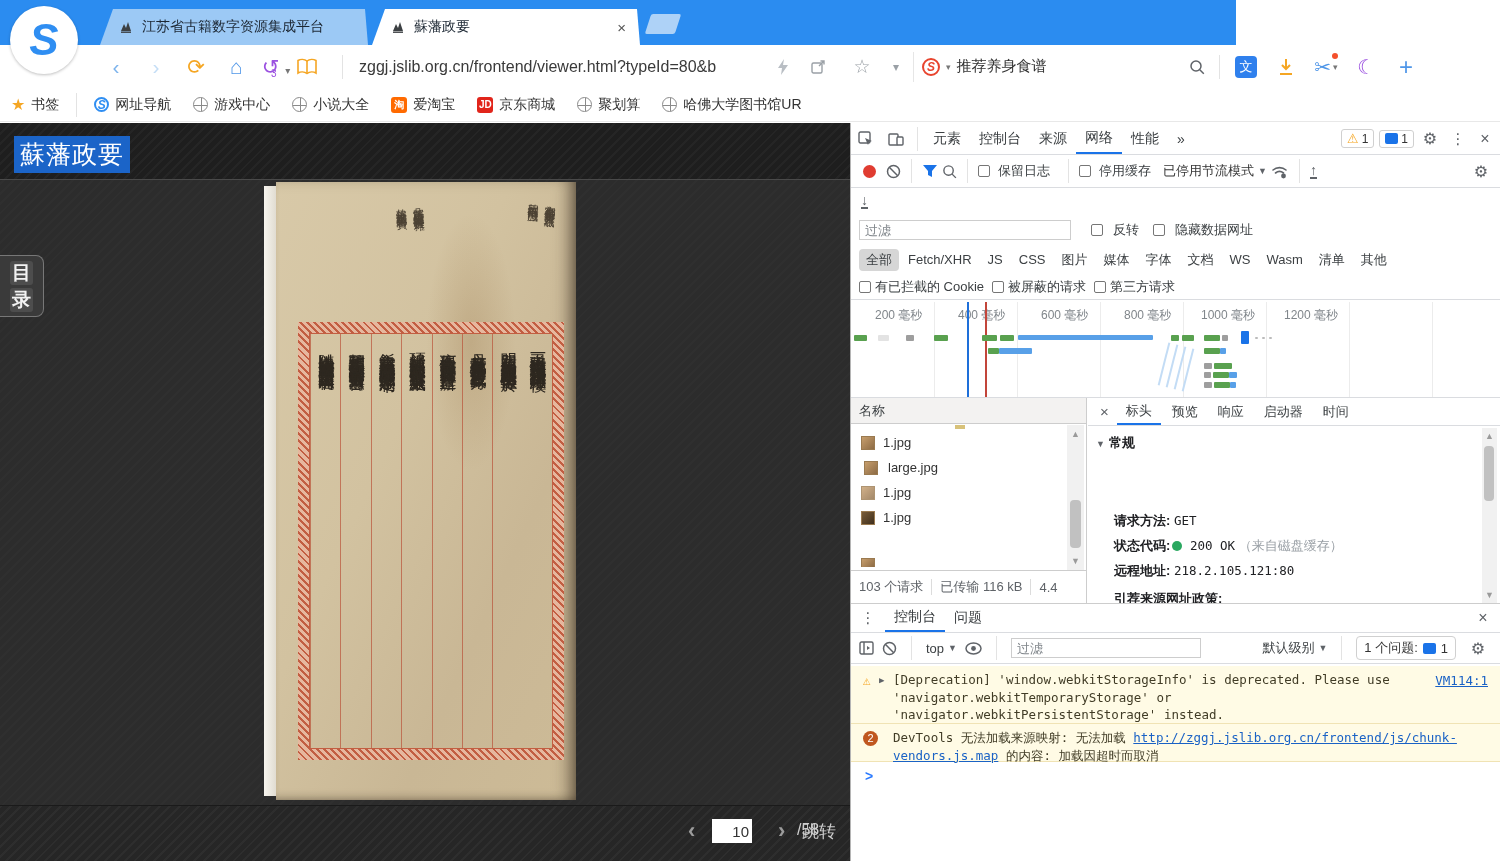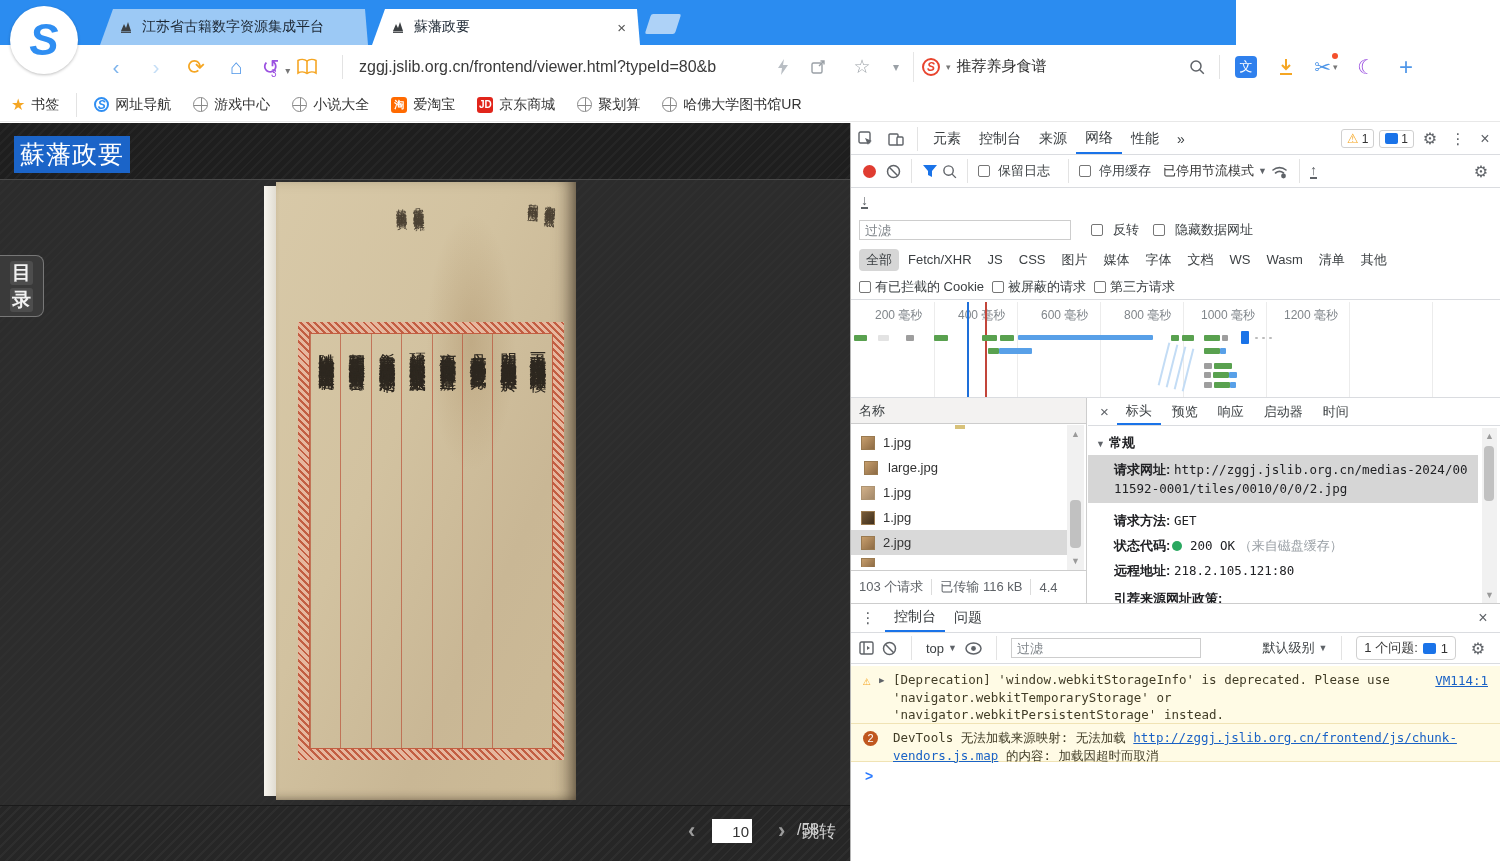--- a/index.html
+++ b/index.html
@@ -565,24 +565,20 @@
         <span>large.jpg</span>
       </div>
       <div class="abs req-row" style="top:82px">
         <span class="thumb" style="opacity:.8"></span>
         <span>1.jpg</span>
       </div>
       <div class="abs req-row" style="top:107px">
         <span class="thumb" style="background:linear-gradient(135deg,#7a5c38,#3f2f1d)"></span>
         <span>1.jpg</span>
       </div>
-      <div class="abs req-row sel" style="top:132px">
-        <span class="thumb"></span>
-        <span>2.jpg</span>
-      </div>
       <div class="abs" style="left:10px;top:160px;width:14px;height:9px;border:1px solid #9a7a50;border-bottom:none;background:linear-gradient(135deg,#c79e6c,#8d6b45)"></div>
       <div class="abs scrollbar" style="left:216px;top:27px;width:17px;height:145px">
         <div class="sb-arrow" style="margin-top:4px">▲</div>
         <div class="abs sb-thumb" style="left:3px;top:75px;width:11px;height:48px"></div>
         <div class="abs sb-arrow" style="bottom:4px">▼</div>
       </div>
       <div class="abs req-summary">
         <span>103 个请求</span>
         <span class="sum-sep"></span>
         <span>已传输 116 kB</span>
@@ -595,24 +591,20 @@
       <div class="hdr-tabs">
         <span class="icon-grey" style="font-size:15px;padding:0 6px">×</span>
         <span class="hdr-tab active">标头</span>
         <span class="hdr-tab">预览</span>
         <span class="hdr-tab">响应</span>
         <span class="hdr-tab">启动器</span>
         <span class="hdr-tab">时间</span>
       </div>
       <div class="abs gen-title">
         <span style="font-size:9px;color:#5f6368;margin-right:4px">▼</span><span>常规</span>
-      </div>
-      <div class="abs kv url-block">
-        <b>请求网址:</b>
-        <span class="mono">http://zggj.jslib.org.cn/medias-2024/0011592-0001/tiles/0010/0/0/2.jpg</span>
       </div>
       <div class="abs kv" style="left:26px;top:114px">
         <b>请求方法:</b>
         <span class="mono">GET</span>
       </div>
       <div class="abs kv" style="left:26px;top:139px">
         <b>状态代码:</b><span class="dot-green"></span>
         <span class="mono">200 OK</span>
         <span class="note">（来自磁盘缓存）</span>
       </div>

